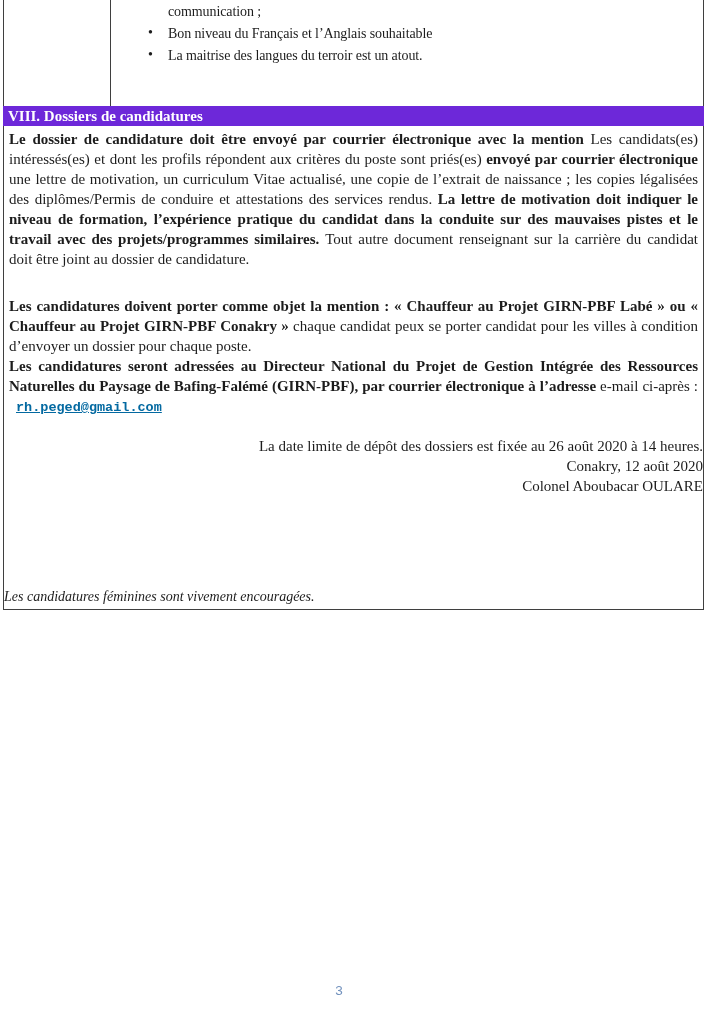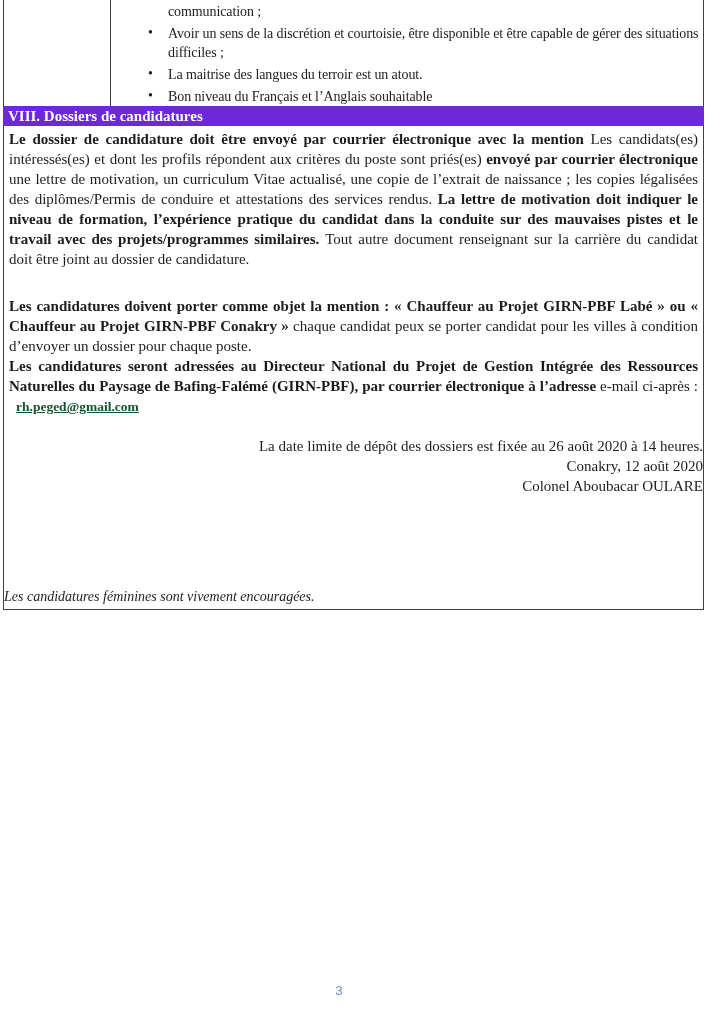--- a/index.html
+++ b/index.html
@@ -48,23 +48,23 @@
     border:1px solid #3f3f3f;border-top:none;
     height:484px;
     box-sizing:border-box;
     padding:3px 5px 3px 5px;
     overflow:hidden;
   }
   .para{margin:0;font-size:15px;line-height:20px;text-align:justify;}
   .para + .spacer{height:27px;}
   .b{font-weight:700;}
   .email-link{
-    color:#14532d;
+    color:#0369a1;
     font-weight:700;
-    font-family:Liberation Serif, serif;
+    font-family:Liberation Mono, monospace;
     font-size:13.5px;
     text-decoration:underline;
     margin-left:7px;
     white-space:nowrap;
   }
   .centered-block{
     position:absolute;left:0;right:0;top:310px;
     text-align:right;font-size:15px;line-height:20px;
   }
   .director{
@@ -88,23 +88,22 @@
 <body>
 
 <div class="page">
   <div class="frame">
 
     <div class="top-table">
       <div class="cell-left"></div>
       <div class="cell-right">
         <ul class="bullets" id="bullets">
             <li class="cont"><span>communication ;</span></li>
-            <li><span>Avoir un sens de la discrétion et courtoisie, être disponible et être capable de gérer des situations difficiles ;</span></li>
+            <li><span>Bon niveau du Français et l’Anglais souhaitable</span></li>
             <li><span>La maitrise des langues du terroir est un atout.</span></li>
-            <li><span>Bon niveau du Français et l’Anglais souhaitable</span></li>
           </ul>
       </div>
     </div>
 
     <div class="section-header" style="background: #6d28d9; color: rgb(255, 255, 255);">
       <span>VIII. Dossiers de candidatures</span>
     </div>
 
     <div class="section-body">
       <p class="para" id="para1"><span class="b">Le dossier de candidature doit être envoyé par courrier électronique avec la mention </span><span>Les candidats(es) intéressés(es) et dont les profils répondent aux critères du poste sont priés(es) </span><span class="b">envoyé par courrier électronique </span><span>une lettre de motivation, un curriculum Vitae actualisé, une copie de l’extrait de naissance ; les copies légalisées des diplômes/Permis de conduire et attestations des services rendus. </span><span class="b">La lettre de motivation doit indiquer le niveau de formation, l’expérience pratique du candidat dans la conduite sur des mauvaises pistes et le travail avec des projets/programmes similaires. </span><span>Tout autre document renseignant sur la carrière du candidat doit être joint au dossier de candidature.</span></p>

